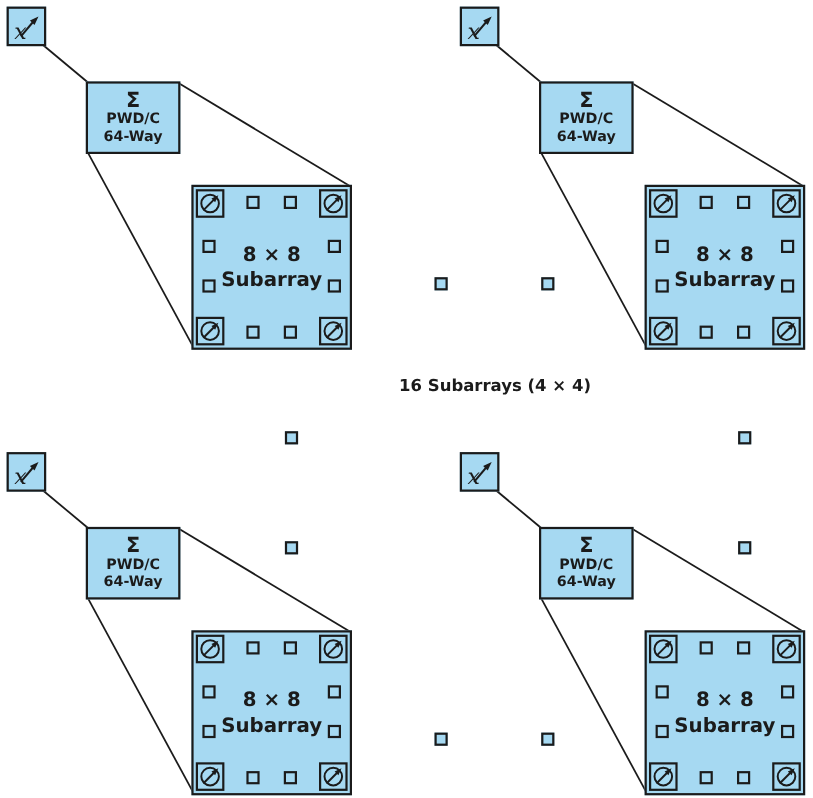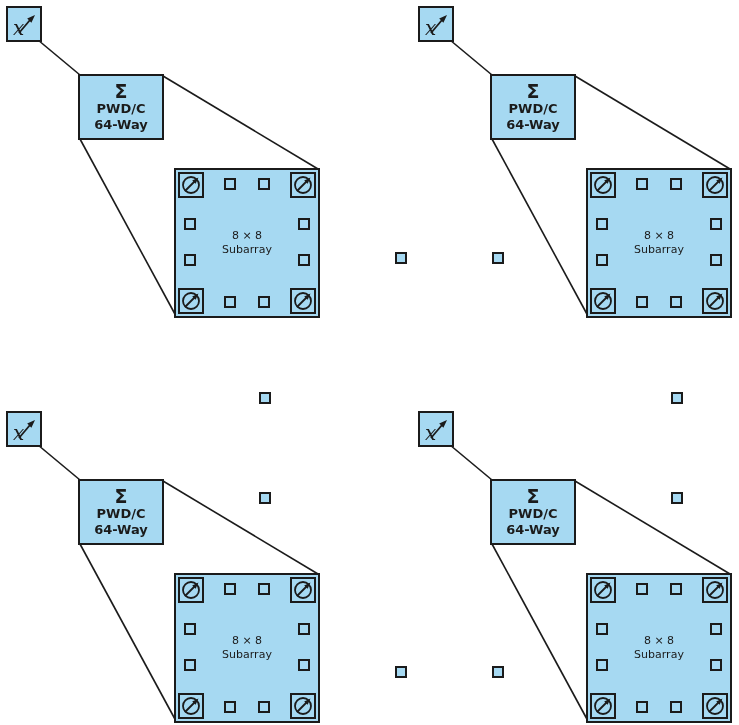--- a/index.html
+++ b/index.html
@@ -32,21 +32,21 @@
   .ps { position:absolute; width:26px; height:26px; border:2px solid var(--stroke,#1b1b1b); background:var(--fill,#a6d9f2); }
   .ps svg { display:block; width:100%; height:100%; }
   .ps-tl { left:2px;  top:2px; }
   .ps-tr { right:2px; top:2px; }
   .ps-bl { left:2px;  bottom:2px; }
   .ps-br { right:2px; bottom:2px; }
 
   .sq { position:absolute; width:12px; height:12px; border:2px solid var(--stroke,#1b1b1b); background:var(--fill,#a6d9f2); }
 
   .sub-label { position:absolute; inset:0; display:flex; flex-direction:column;
-               align-items:center; justify-content:center; font-weight:400; font-size:11px; line-height:1.3; text-align:center; }
+               align-items:center; justify-content:center; font-weight:700; font-size:18px; line-height:1.3; text-align:center; }
 
   .caption { position:absolute; left:355px; top:341px; width:190px; text-align:center;
              font-weight:700; font-size:15px; }
 
   .ln { stroke:var(--stroke,#1b1b1b); stroke-width:1.8px; fill:none; }
   .ah { fill:var(--stroke,#1b1b1b); stroke:none; }
 
   .defs-holder { position:absolute; width:0; height:0; overflow:hidden; }
 </style>
 </head>
@@ -270,20 +270,21 @@
       <div class="sq" style="left:8px;top:84px"></div>
       <div class="sq" style="right:8px;top:48px"></div>
       <div class="sq" style="right:8px;top:84px"></div>
       <div class="sub-label">
         <div>8 × 8</div>
         <div>Subarray</div>
       </div>
     </div>
   </div>
 
+  <div class="caption">16 Subarrays (4 × 4)</div>
 
   <div class="sq" style="left:395px;top:252px"></div>
   <div class="sq" style="left:492px;top:252px"></div>
   <div class="sq" style="left:259px;top:392px"></div>
   <div class="sq" style="left:671px;top:392px"></div>
   <div class="sq" style="left:259px;top:492px"></div>
   <div class="sq" style="left:671px;top:492px"></div>
   <div class="sq" style="left:395px;top:666px"></div>
   <div class="sq" style="left:492px;top:666px"></div>
 

